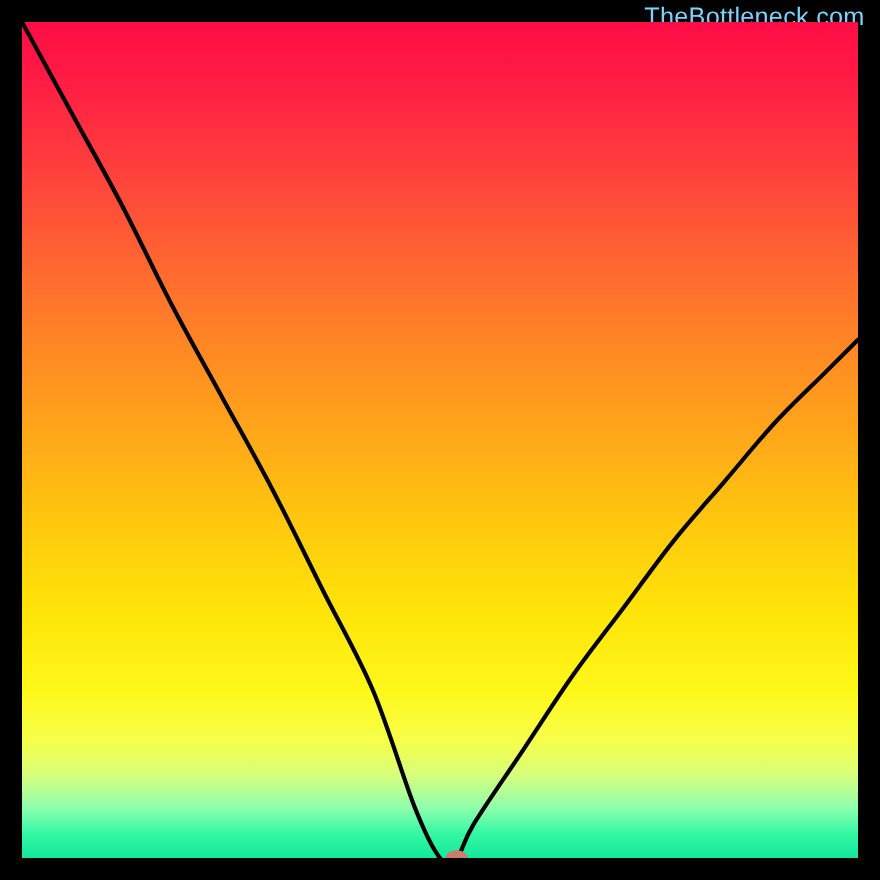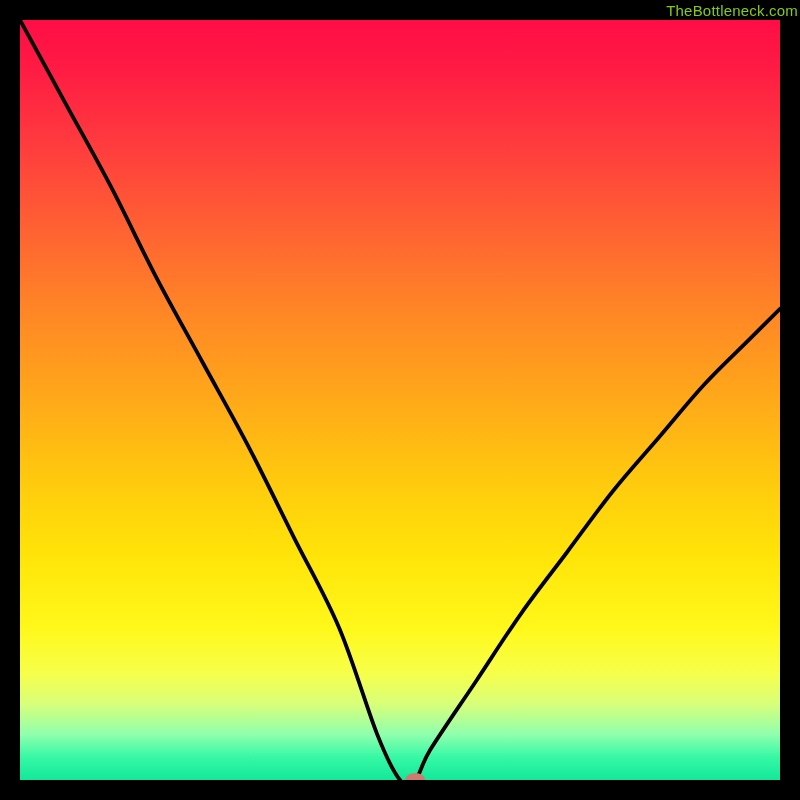--- a/index.html
+++ b/index.html
@@ -63,23 +63,23 @@
     stroke-linecap: round;
     stroke-linejoin: round;
   }
   .marker {
     fill: #cc7b6e;
     stroke: none;
   }
   .watermark {
     position: absolute;
     top: 2px;
-    right: 2px;
-    color: #84cc16;
-    font-size: 15px;
+    right: 14px;
+    color: #7dd3fc;
+    font-size: 23px;
     font-weight: 500;
     letter-spacing: 0.2px;
     user-select: none;
   }
 </style>
 </head>
 <body>
 
 <div class="stage">
   <div class="watermark">TheBottleneck.com</div>

